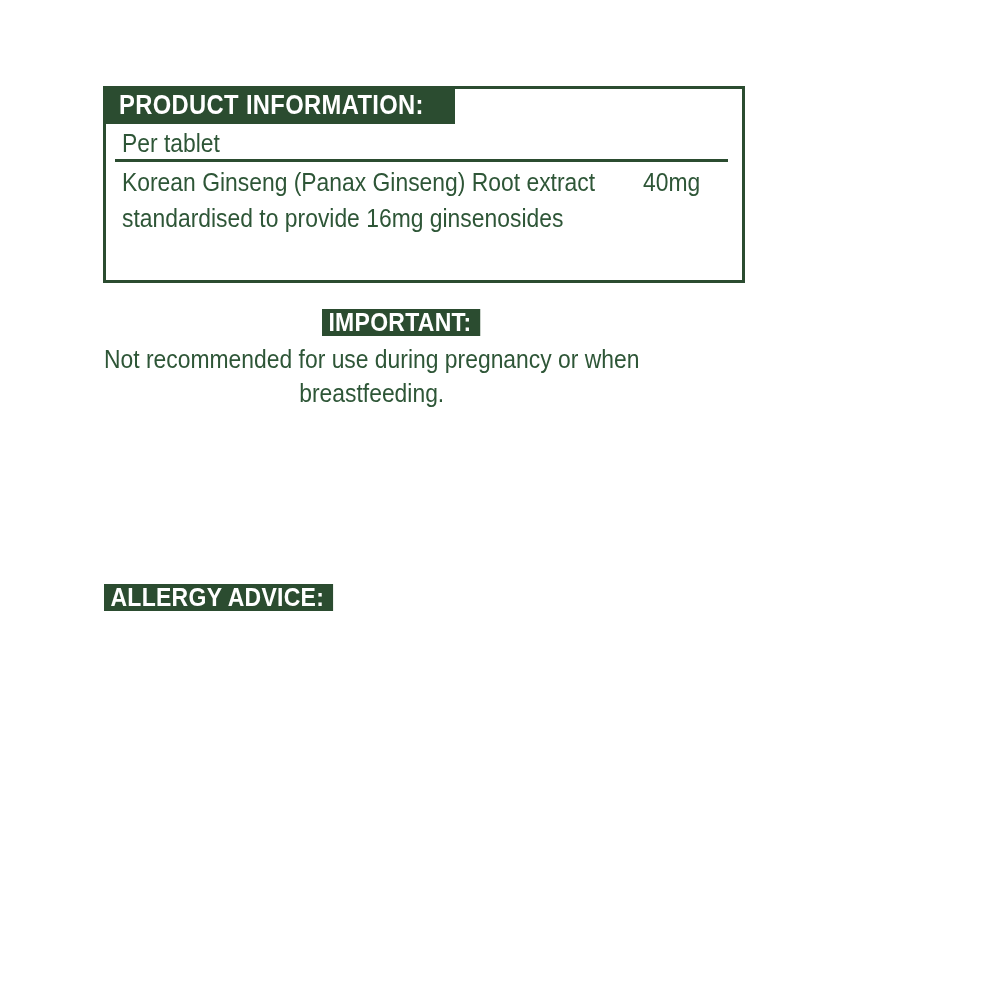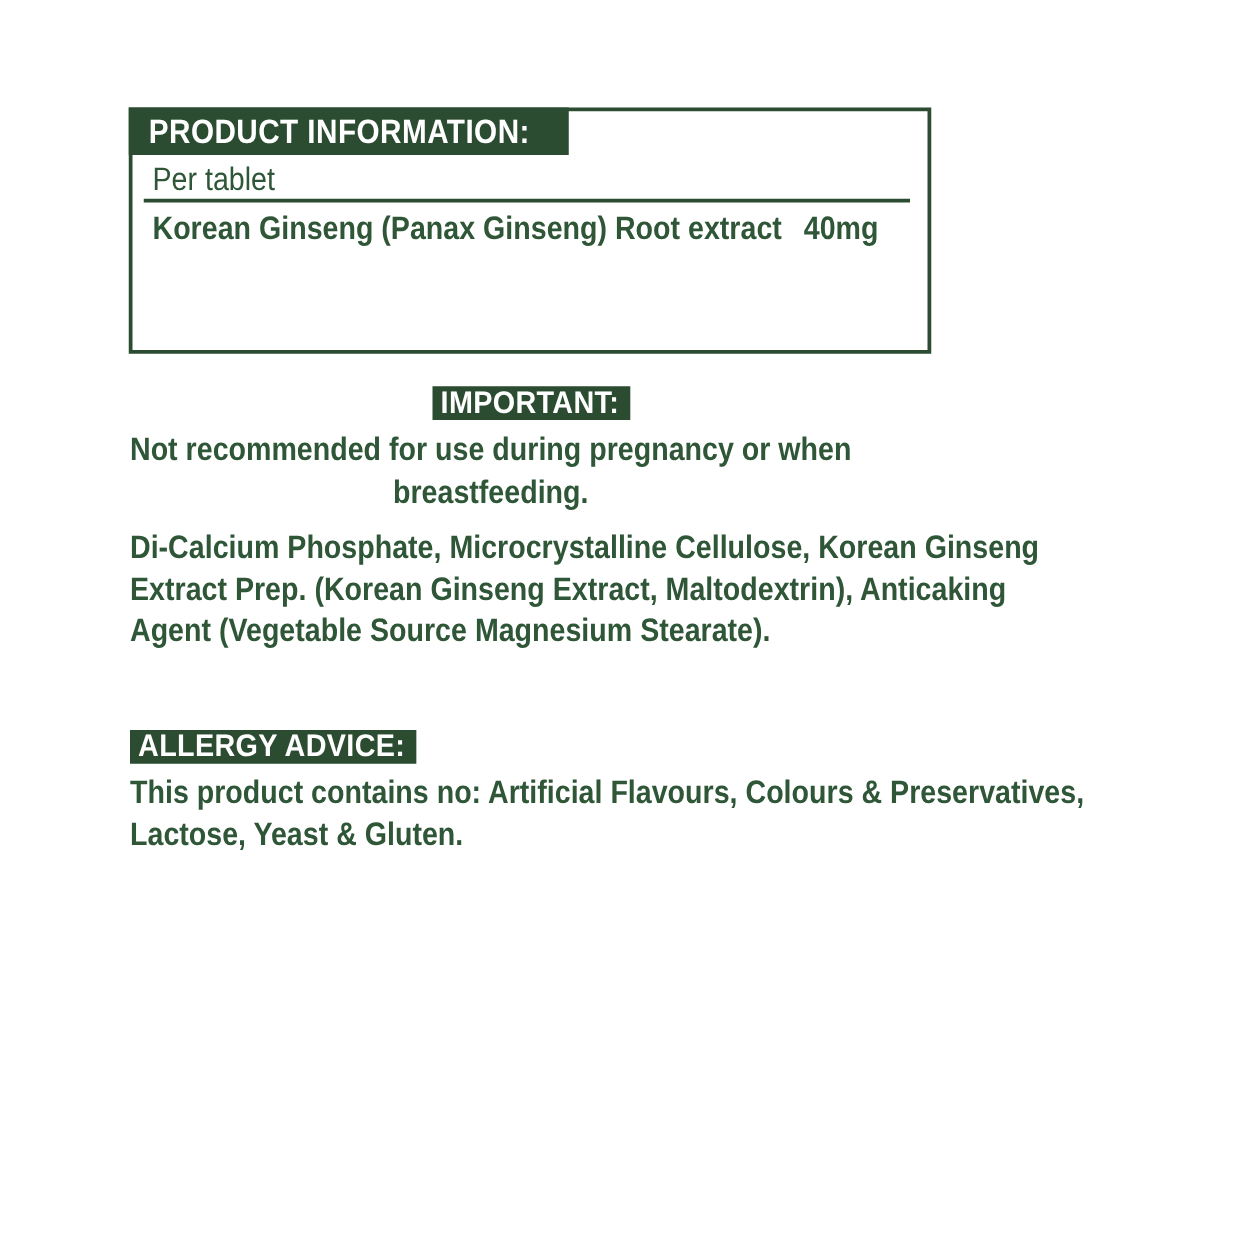--- a/index.html
+++ b/index.html
@@ -37,21 +37,21 @@
     font-size: 26px; line-height: 32px; color: #2e5637;
     white-space: nowrap;
     transform: scaleX(0.88); transform-origin: 0 0;
   }
   .pi-divider {
     position: absolute; left: 9px; top: 70px;
     width: 613px; height: 0;
     border-top: 3px solid #2b4c30;
   }
   .pi-rows { position: absolute; left: 16px; top: 76px; right: 8px; }
-  .pi-row { position: relative; height: 35.5px; line-height: 35.5px; font-weight: bold; }
+  .pi-row { position: relative; height: 35.5px; line-height: 35.5px; }
   .pi-row-label {
     display: inline-block; font-size: 26px; color: #2e5637;
     white-space: nowrap;
     transform: scaleX(0.88); transform-origin: 0 50%;
   }
   .pi-row-value {
     position: absolute; left: 521px; top: 0;
     display: inline-block; font-size: 26px; color: #2e5637;
     white-space: nowrap;
     transform: scaleX(0.88); transform-origin: 0 50%;
@@ -65,21 +65,21 @@
   .sec-heading-wrap { line-height: 0; }
   .sec-heading {
     display: inline-block;
     background: #2b4c30; color: #ffffff;
     font-weight: bold; font-size: 25px; line-height: 26px;
     letter-spacing: 0.3px;
     padding: 0 10px 1px 7px;
     white-space: nowrap;
     transform: scaleX(0.92); transform-origin: 0 0;
   }
-  .sec-body { margin-top: 6px; font-weight: bold; }
+  .sec-body { margin-top: 6px; }
   .sec-line {
     font-size: 26px; line-height: 33.5px; color: #2e5637;
     white-space: nowrap;
     transform: scaleX(0.88); transform-origin: 0 50%;
   }
   .sec-important .sec-line { line-height: 34px; }
 </style>
 </head>
 <body>
 
@@ -92,44 +92,39 @@
 
     <div class="pi-subtitle">Per tablet</div>
 
     <div class="pi-divider"></div>
 
     <div class="pi-rows">
       <div class="pi-row">
         <span class="pi-row-label">Korean Ginseng (Panax Ginseng) Root extract</span>
         <span class="pi-row-value">40mg</span>
       </div>
+      <div class="pi-row">
+        <span class="pi-row-label">standardised to provide 16mg ginsenosides</span>
+        <span class="pi-row-value"></span>
+      </div>
     </div>
   </section>
 
   <section class="sec sec-important">
     <div class="sec-heading-wrap">
       <span class="sec-heading">IMPORTANT:</span>
     </div>
     <div class="sec-body">
       <div class="sec-line">Not recommended for use during pregnancy or when</div>
       <div class="sec-line">breastfeeding.</div>
     </div>
   </section>
 
   <section class="sec sec-ingredients">
-    <div class="sec-body">
-      <div class="sec-line">Di-Calcium Phosphate, Microcrystalline Cellulose, Korean Ginseng</div>
-      <div class="sec-line">Extract Prep. (Korean Ginseng Extract, Maltodextrin), Anticaking</div>
-      <div class="sec-line">Agent (Vegetable Source Magnesium Stearate).</div>
-    </div>
   </section>
 
   <section class="sec sec-allergy">
     <div class="sec-heading-wrap">
       <span class="sec-heading">ALLERGY ADVICE:</span>
     </div>
-    <div class="sec-body">
-      <div class="sec-line">This product contains no: Artificial Flavours, Colours &amp; Preservatives,</div>
-      <div class="sec-line">Lactose, Yeast &amp; Gluten.</div>
-    </div>
   </section>
 
 </div>
 
 </body></html>

